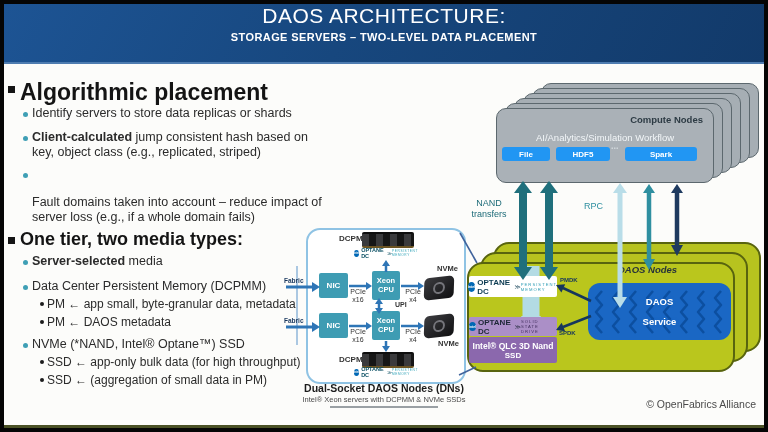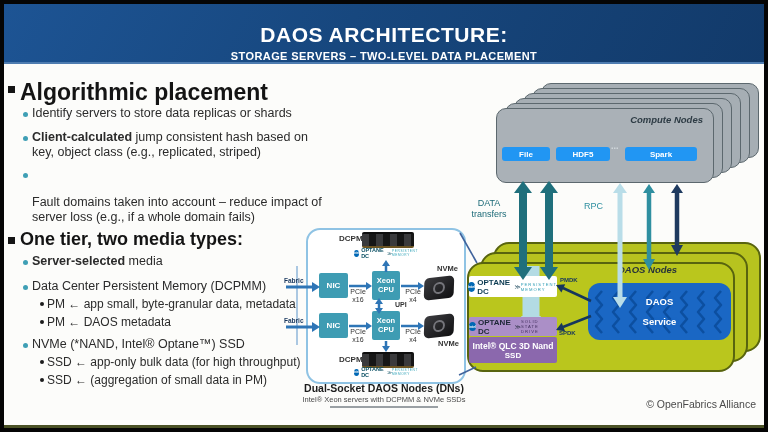--- a/index.html
+++ b/index.html
@@ -4,21 +4,21 @@
 <style>
   html,body{margin:0;padding:0;}
   body{width:768px;height:432px;position:relative;background:#050505;overflow:hidden;
        font-family:"Liberation Sans", sans-serif;}
   .abs{position:absolute;}
   #paper{left:4px;top:4px;right:4px;bottom:7px;background:#fcfcfa;z-index:0;}
   #bottom-strip{left:4px;right:4px;bottom:4px;height:3px;background:#4b5226;z-index:7;}
   #hdr{left:4px;top:4px;right:4px;height:58px;z-index:2;
        background:linear-gradient(118deg,#1d5494 0%,#17477e 45%,#123a6a 100%);
        border-bottom:2px solid #4e7cb0;color:#fff;text-align:center;}
-  #hdr .t1{margin-top:19px;font-size:21px;font-weight:bold;letter-spacing:.5px;}
+  #hdr .t1{margin-top:0;font-size:21px;font-weight:normal;letter-spacing:.5px;}
   #hdr .t2{margin-top:3px;font-size:11px;font-weight:bold;letter-spacing:.4px;}
   .sq{width:7px;height:7px;background:#151515;z-index:2;}
   .h1{font-size:23px;font-weight:bold;color:#141414;z-index:2;}
   .dot{width:5px;height:5px;border-radius:50%;background:#3f9fb5;z-index:2;}
   .b{font-size:12.5px;line-height:15px;color:#2b2b2b;z-index:2;}
   .bb{font-weight:bold;}
   .ssdot{width:4px;height:4px;border-radius:50%;background:#1c1c1c;z-index:2;}
   .ss{font-size:12px;line-height:14px;color:#2b2b2b;z-index:2;}
   
   #dnbox{left:306px;top:228px;width:156px;height:152px;border:2px solid #8fc3e4;
@@ -165,35 +165,36 @@
 <div class="abs" style="left:300px;top:395px;width:168px;text-align:center;font-size:7.5px;color:#4a4a4a;z-index:4;">Intel® Xeon servers with DCPMM &amp; NVMe SSDs</div>
 <div class="abs" style="left:330px;top:406px;width:108px;height:2px;background:#9aa0a4;z-index:4;"></div>
 
 <div class="abs cnode" style="left:541px;top:83px;"></div>
 <div class="abs cnode" style="left:532px;top:88px;"></div>
 <div class="abs cnode" style="left:523px;top:93px;"></div>
 <div class="abs cnode" style="left:514px;top:98px;"></div>
 <div class="abs cnode" style="left:505px;top:103px;"></div>
 
 <div id="cfront" class="abs">
-  <div class="abs" style="right:10px;top:5px;font-size:9.5px;font-weight:bold;font-style:italic;color:#2d3b44;">Compute Nodes</div>
+  <div class="abs" style="right:10px;top:5px;font-size:9.5px;font-weight:bold;color:#2d3b44;">Compute Nodes</div>
+  <div class="abs" style="left:0;top:23px;width:216px;text-align:center;font-size:9.5px;color:#f2f6f8;">AI/Analytics/Simulation Workflow</div>
   <div class="abs appbtn" style="left:5px;top:38px;width:48px;height:14px;">
       <span>File</span>
     </div>
   <div class="abs appbtn" style="left:59px;top:38px;width:54px;height:14px;">
       <span>HDF5</span>
     </div>
   <div class="abs" style="left:114px;top:32px;font-size:9px;font-weight:bold;color:#d3dade;">...</div>
   <div class="abs appbtn" style="left:128px;top:38px;width:72px;height:14px;">
       <span>Spark</span>
     </div>
 </div>
 
 <div class="abs z6" style="left:466px;top:198px;width:46px;text-align:center;font-size:9px;line-height:11px;color:#1d6b78;">
-  <div>DATA</div>
+  <div>NAND</div>
   <div>transfers</div>
 </div>
 <div class="abs z6" style="left:584px;top:201px;font-size:9px;color:#2f8fa0;">RPC</div>
 
 <div class="abs gnode" style="left:493px;top:242px;"></div>
 <div class="abs gnode" style="left:480px;top:252px;"></div>
 <div id="gfront" class="abs"></div>
 <div class="abs z4" style="left:618px;top:264px;font-size:9.5px;font-weight:bold;font-style:italic;color:#26323a;">DAOS Nodes</div>
 
 <svg id="svg-under" class="abs overlay" viewBox="0 0 768 432">

